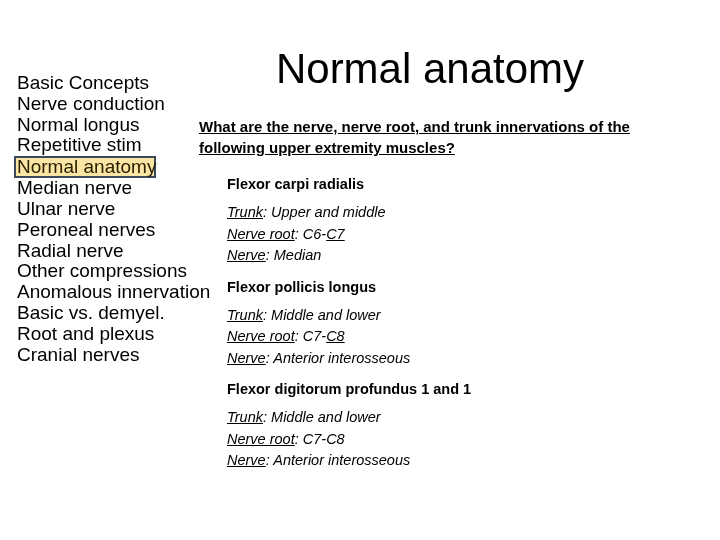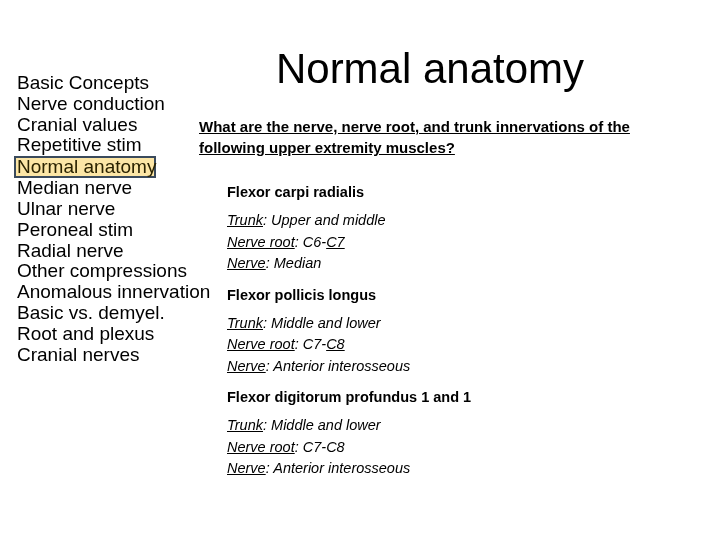--- a/index.html
+++ b/index.html
@@ -20,40 +20,40 @@
     }
     .title {
       position: absolute; left: 180px; width: 500px; top: 42px; text-align: center;
       font-size: 42px; line-height: 54px;
     }
     .content {
       position: absolute; left: 199px; top: 116px; width: 500px;
     }
     .question {
       font-weight: bold; text-decoration: underline; font-size: 15px; line-height: 21px;
-      margin-bottom: 24px;
+      margin-bottom: 16px;
     }
     .muscle { margin-bottom: 10px; margin-left: 28px; }
     .muscle-name { font-weight: bold; font-size: 14.5px; line-height: 20px; margin-bottom: 8px; }
     .detail { font-style: italic; font-size: 14.5px; line-height: 21.5px; white-space: nowrap; }
     .detail .lbl { text-decoration: underline; }
     .detail .ul { text-decoration: underline; }
   </style>
 </head>
 <body>
 
 <nav class="sidebar">
   <div class="nav-item">Basic Concepts</div>
   <div class="nav-item">Nerve conduction</div>
-  <div class="nav-item">Cranial values</div>
+  <div class="nav-item">Normal longus</div>
   <div class="nav-item">Repetitive stim</div>
   <div class="nav-item active">Normal anatomy</div>
   <div class="nav-item">Median nerve</div>
   <div class="nav-item">Ulnar nerve</div>
-  <div class="nav-item">Peroneal stim</div>
+  <div class="nav-item">Peroneal nerves</div>
   <div class="nav-item">Radial nerve</div>
   <div class="nav-item">Other compressions</div>
   <div class="nav-item">Anomalous innervation</div>
   <div class="nav-item">Basic vs. demyel.</div>
   <div class="nav-item">Root and plexus</div>
   <div class="nav-item">Cranial nerves</div>
 </nav>
 
 <h1 class="title" style="margin:0;font-weight:normal;">Normal anatomy</h1>
 

